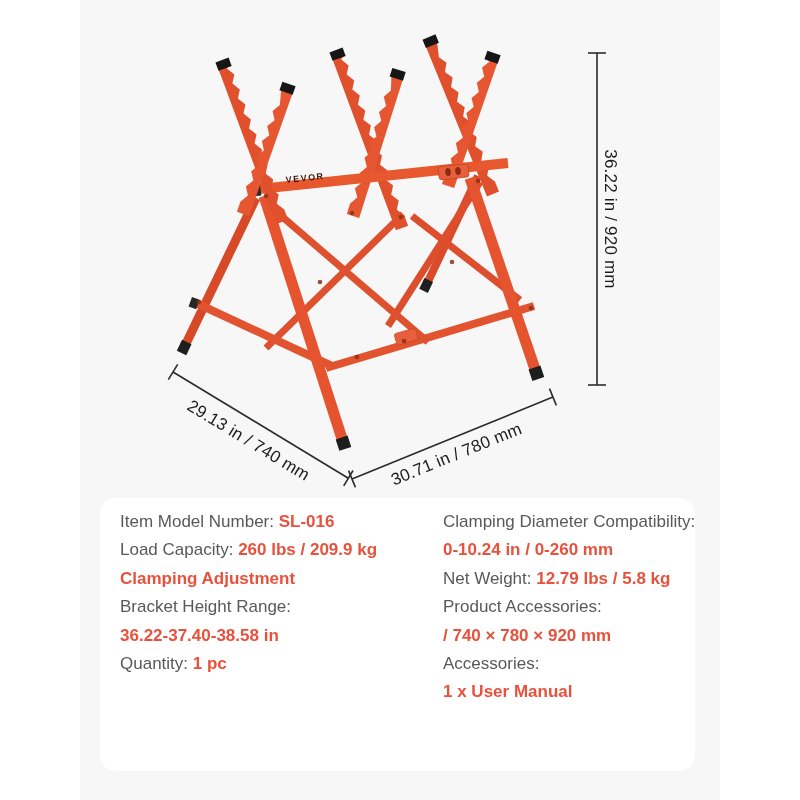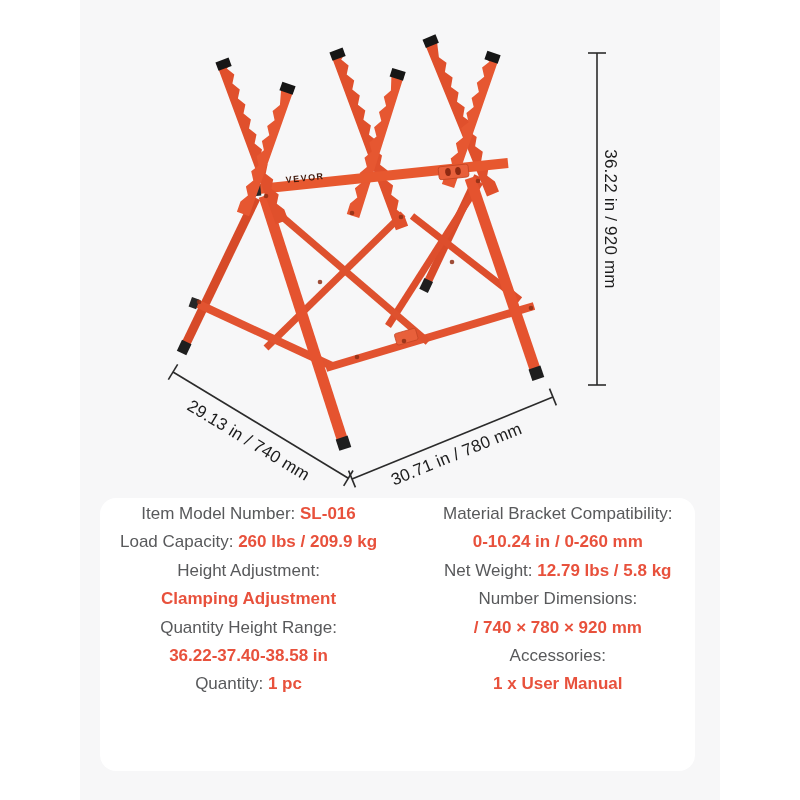--- a/index.html
+++ b/index.html
@@ -13,21 +13,21 @@
     background:#f7f7f8;
   }
   svg.art{position:absolute;left:0;top:0;}
   .dim{stroke:#2b2b2b;stroke-width:1.6;fill:none;}
   .dimtext{font-size:17px;fill:#1c1c1c;letter-spacing:.2px;}
   .brand{font-size:9px;font-weight:bold;fill:#3f180b;letter-spacing:1.5px;}
   .panel{
     position:absolute;left:100px;top:498px;width:595px;height:273px;
     background:#ffffff;border-radius:16px;
   }
-  .col{position:absolute;top:2px;text-align:center;}
+  .col{position:absolute;top:10px;}
   .col-left{left:20px;}
   .col-right{left:343px;}
   .row{font-size:17px;line-height:28.4px;white-space:nowrap;color:#58595b;}
   .val{color:#e8513c;font-weight:bold;}
 </style>
 </head>
 <body>
 
 <div class="gray-band"></div>
 
@@ -109,28 +109,27 @@
       <line class="dim" x1="217" y1="-9" x2="217" y2="9"></line>
       <text class="dimtext" x="106" y="22" text-anchor="middle">30.71 in / 780 mm</text>
     </g>
   </g>
 </svg>
 
 <div class="panel">
   <div class="col col-left">
     <div class="row"><span class="lbl">Item Model Number: </span><span class="val">SL-016</span></div>
     <div class="row"><span class="lbl">Load Capacity: </span><span class="val">260 lbs / 209.9 kg</span></div>
-    <div class="row"><span class="lbl">Height Adjustment:</span><span class="val"></span></div>
     <div class="row"><span class="lbl"></span><span class="val">Clamping Adjustment</span></div>
-    <div class="row"><span class="lbl">Quantity Height Range:</span><span class="val"></span></div>
+    <div class="row"><span class="lbl">Bracket Height Range:</span><span class="val"></span></div>
     <div class="row"><span class="lbl"></span><span class="val">36.22-37.40-38.58 in</span></div>
     <div class="row"><span class="lbl">Quantity: </span><span class="val">1 pc</span></div>
   </div>
   <div class="col col-right">
-    <div class="row"><span class="lbl">Material Bracket Compatibility:</span><span class="val"></span></div>
+    <div class="row"><span class="lbl">Clamping Diameter Compatibility:</span><span class="val"></span></div>
     <div class="row"><span class="lbl"></span><span class="val">0-10.24 in / 0-260 mm</span></div>
     <div class="row"><span class="lbl">Net Weight: </span><span class="val">12.79 lbs / 5.8 kg</span></div>
-    <div class="row"><span class="lbl">Number Dimensions:</span><span class="val"></span></div>
+    <div class="row"><span class="lbl">Product Accessories:</span><span class="val"></span></div>
     <div class="row"><span class="lbl"></span><span class="val">/ 740 × 780 × 920 mm</span></div>
     <div class="row"><span class="lbl">Accessories:</span><span class="val"></span></div>
     <div class="row"><span class="lbl"></span><span class="val">1 x User Manual</span></div>
   </div>
 </div>
 
 </body></html>

